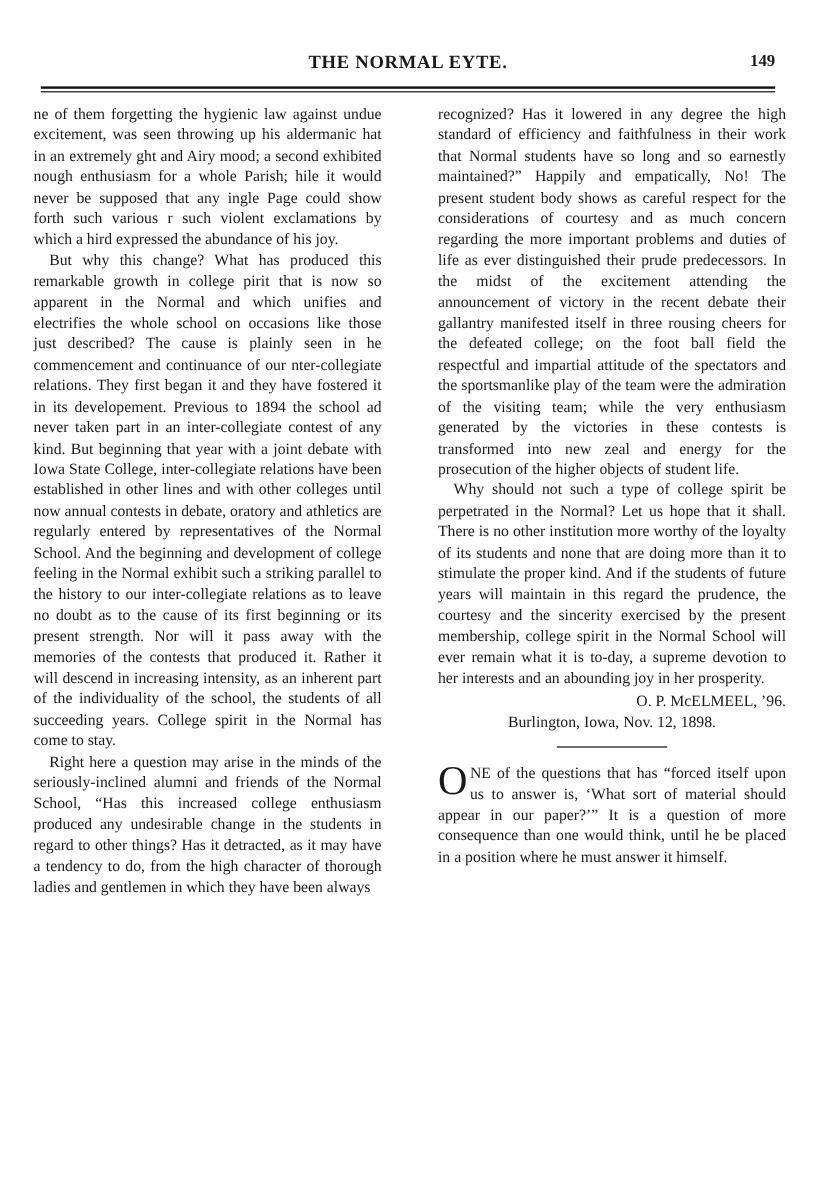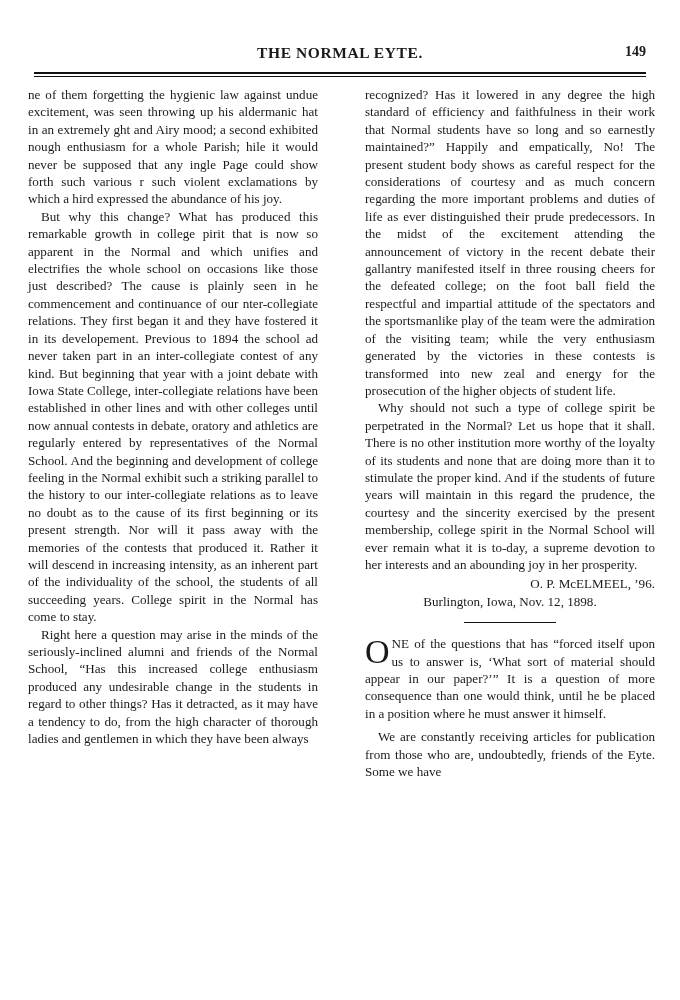--- a/index.html
+++ b/index.html
@@ -149,17 +149,16 @@
     <div class="col col-right">
       <p>recognized? Has it lowered in any degree the high standard of efficiency and faithfulness in their work that Normal students have so long and so earnestly maintained?” Happily and empatically, No! The present student body shows as careful respect for the considerations of courtesy and as much concern regarding the more important problems and duties of life as ever distinguished their prude predecessors. In the midst of the excitement attending the announcement of victory in the recent debate their gallantry manifested itself in three rousing cheers for the defeated college; on the foot ball field the respectful and impartial attitude of the spectators and the sportsmanlike play of the team were the admiration of the visiting team; while the very enthusiasm generated by the victories in these contests is transformed into new zeal and energy for the prosecution of the higher objects of student life.</p>
       <p class="indent">Why should not such a type of college spirit be perpetrated in the Normal? Let us hope that it shall. There is no other institution more worthy of the loyalty of its students and none that are doing more than it to stimulate the proper kind. And if the students of future years will maintain in this regard the prudence, the courtesy and the sincerity exercised by the present membership, college spirit in the Normal School will ever remain what it is to-day, a supreme devotion to her interests and an abounding joy in her prosperity.</p>
       <div class="signature">O. P. McELMEEL, ’96.</div>
       <div class="dateline">Burlington, Iowa, Nov. 12, 1898.</div>
       <div class="sep"></div>
       <div class="dropcap-para">
         <span class="dropcap">O</span><span>NE of the questions that has “forced itself upon us to answer is, ‘What sort of material should appear in our paper?’” It is a question of more consequence than one would think, until he be placed in a position where he must answer it himself.</span>
       </div>
       <div class="spacer-sm"></div>
-      <p class="indent">We are constantly receiving articles for publication from those who are, undoubtedly, friends of the Eyte. Some we have</p>
     </div>
 
   </div>
 </div>
 
 </body></html>

